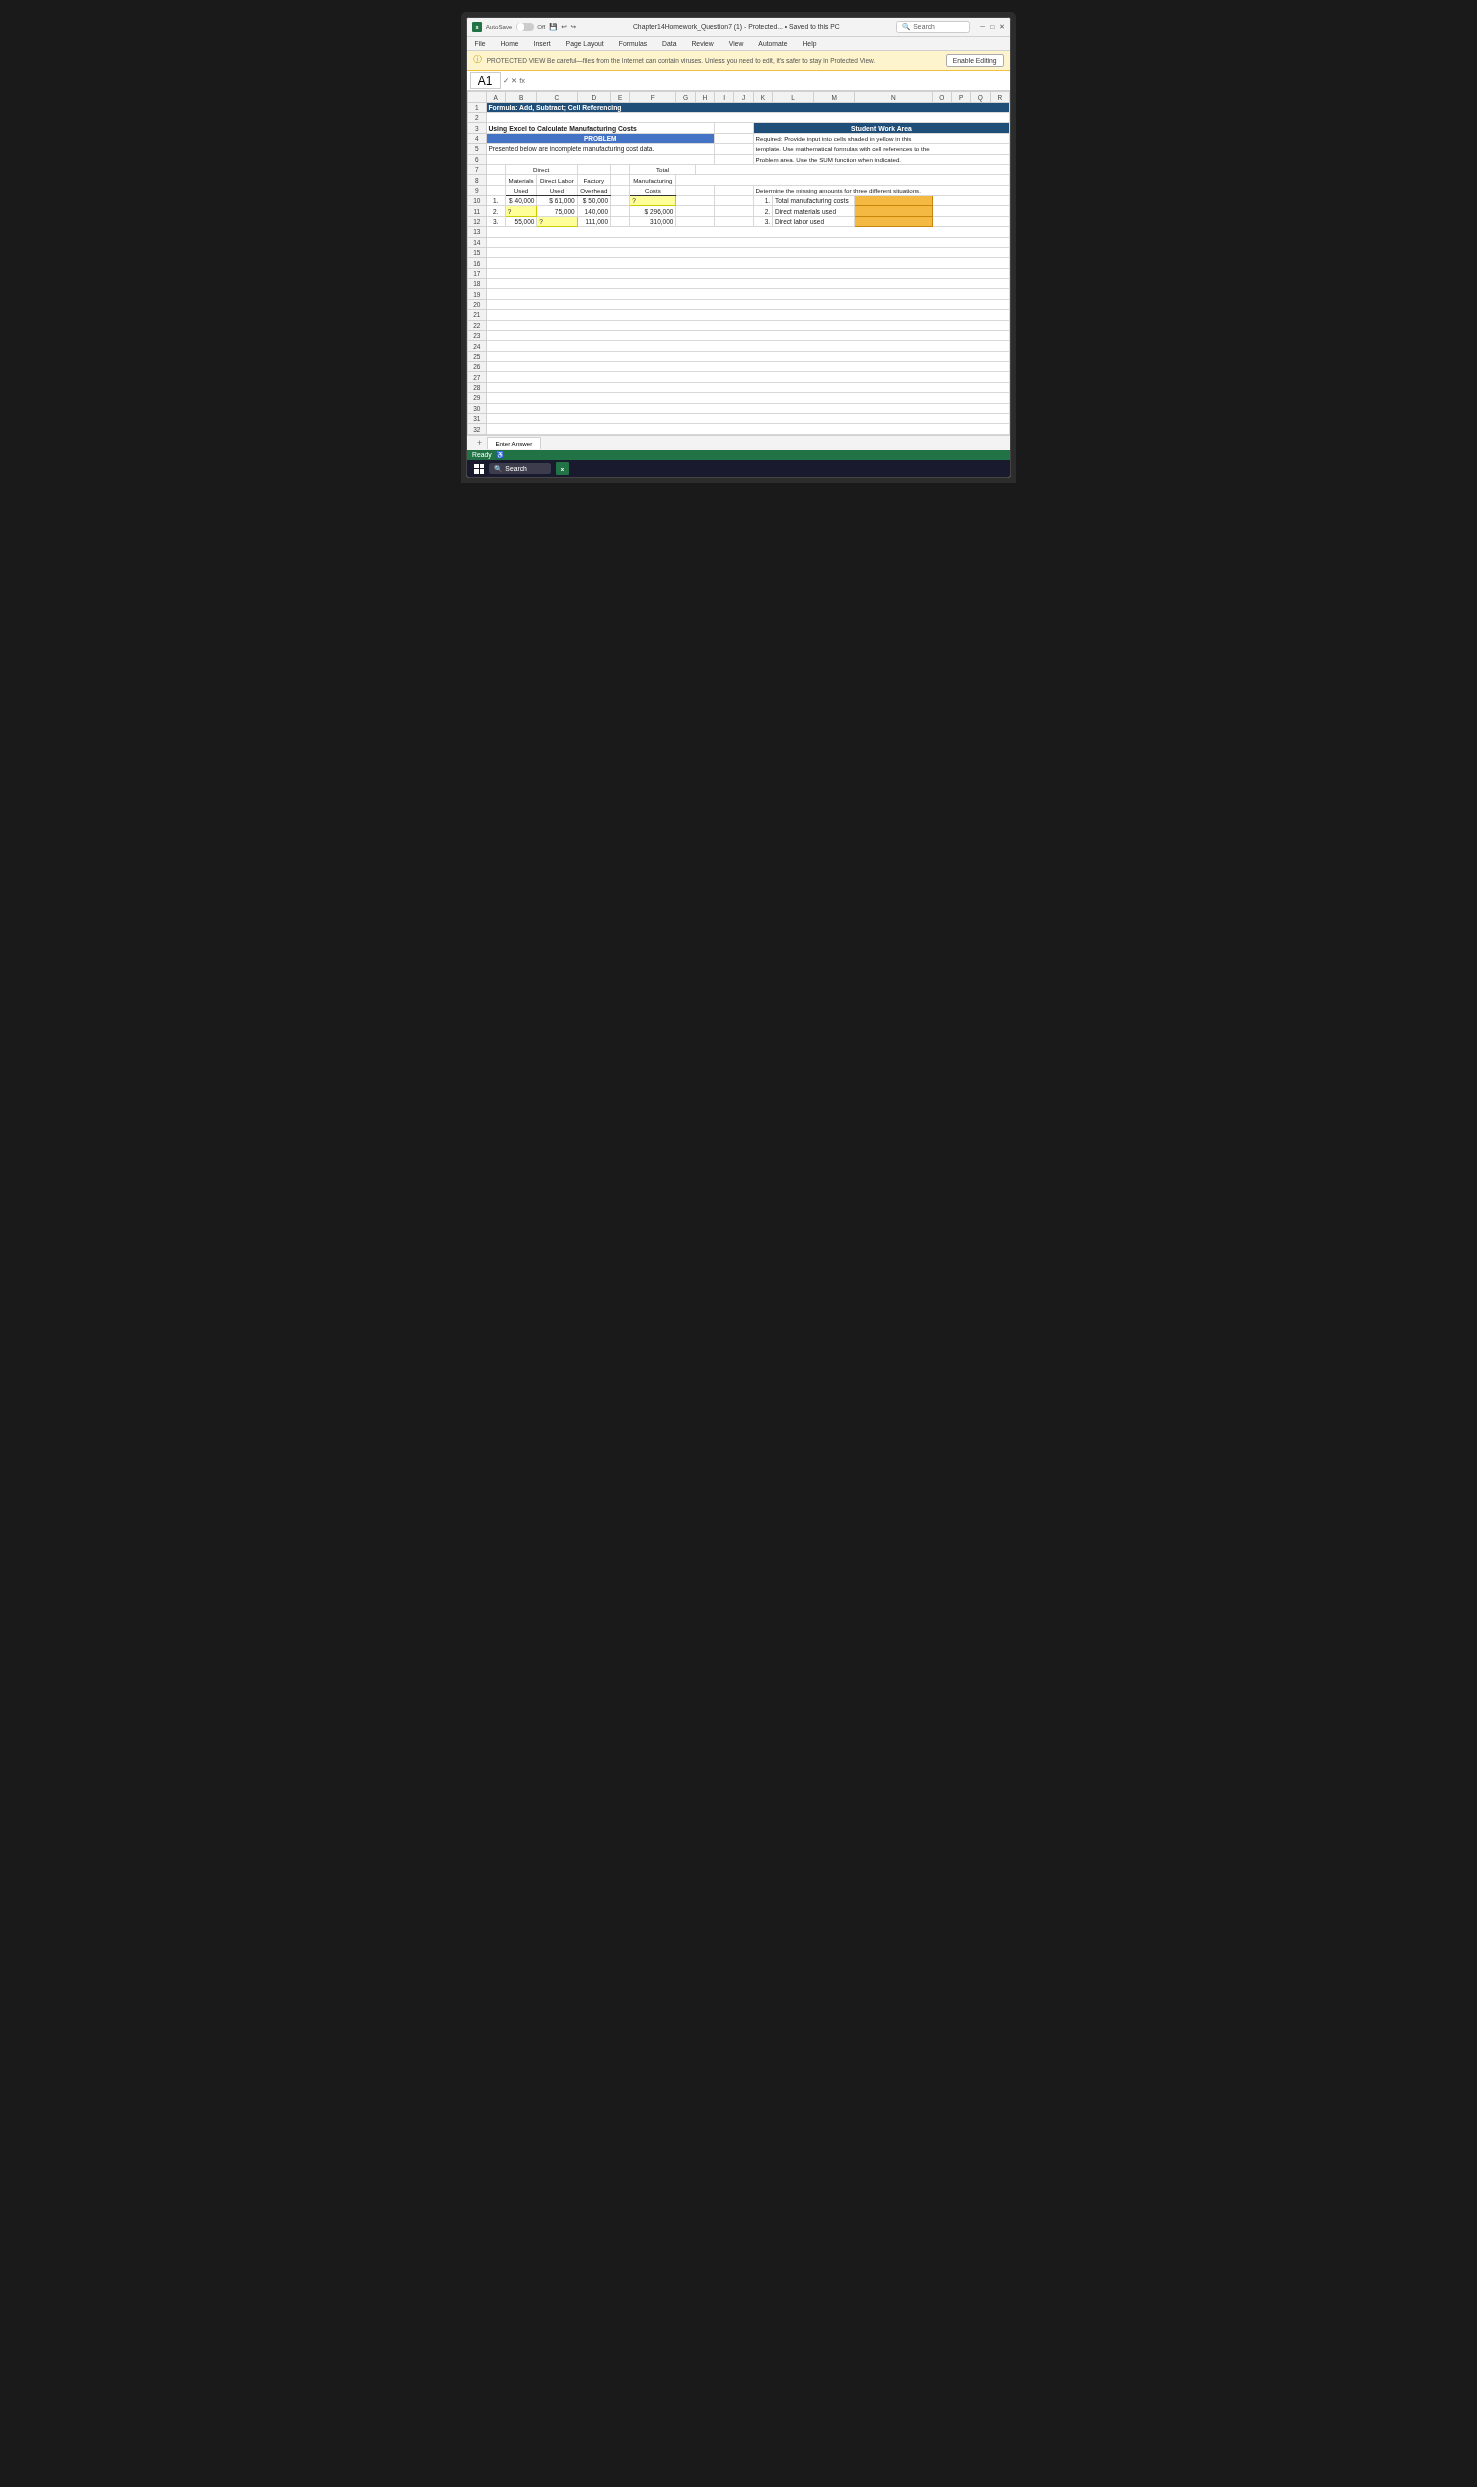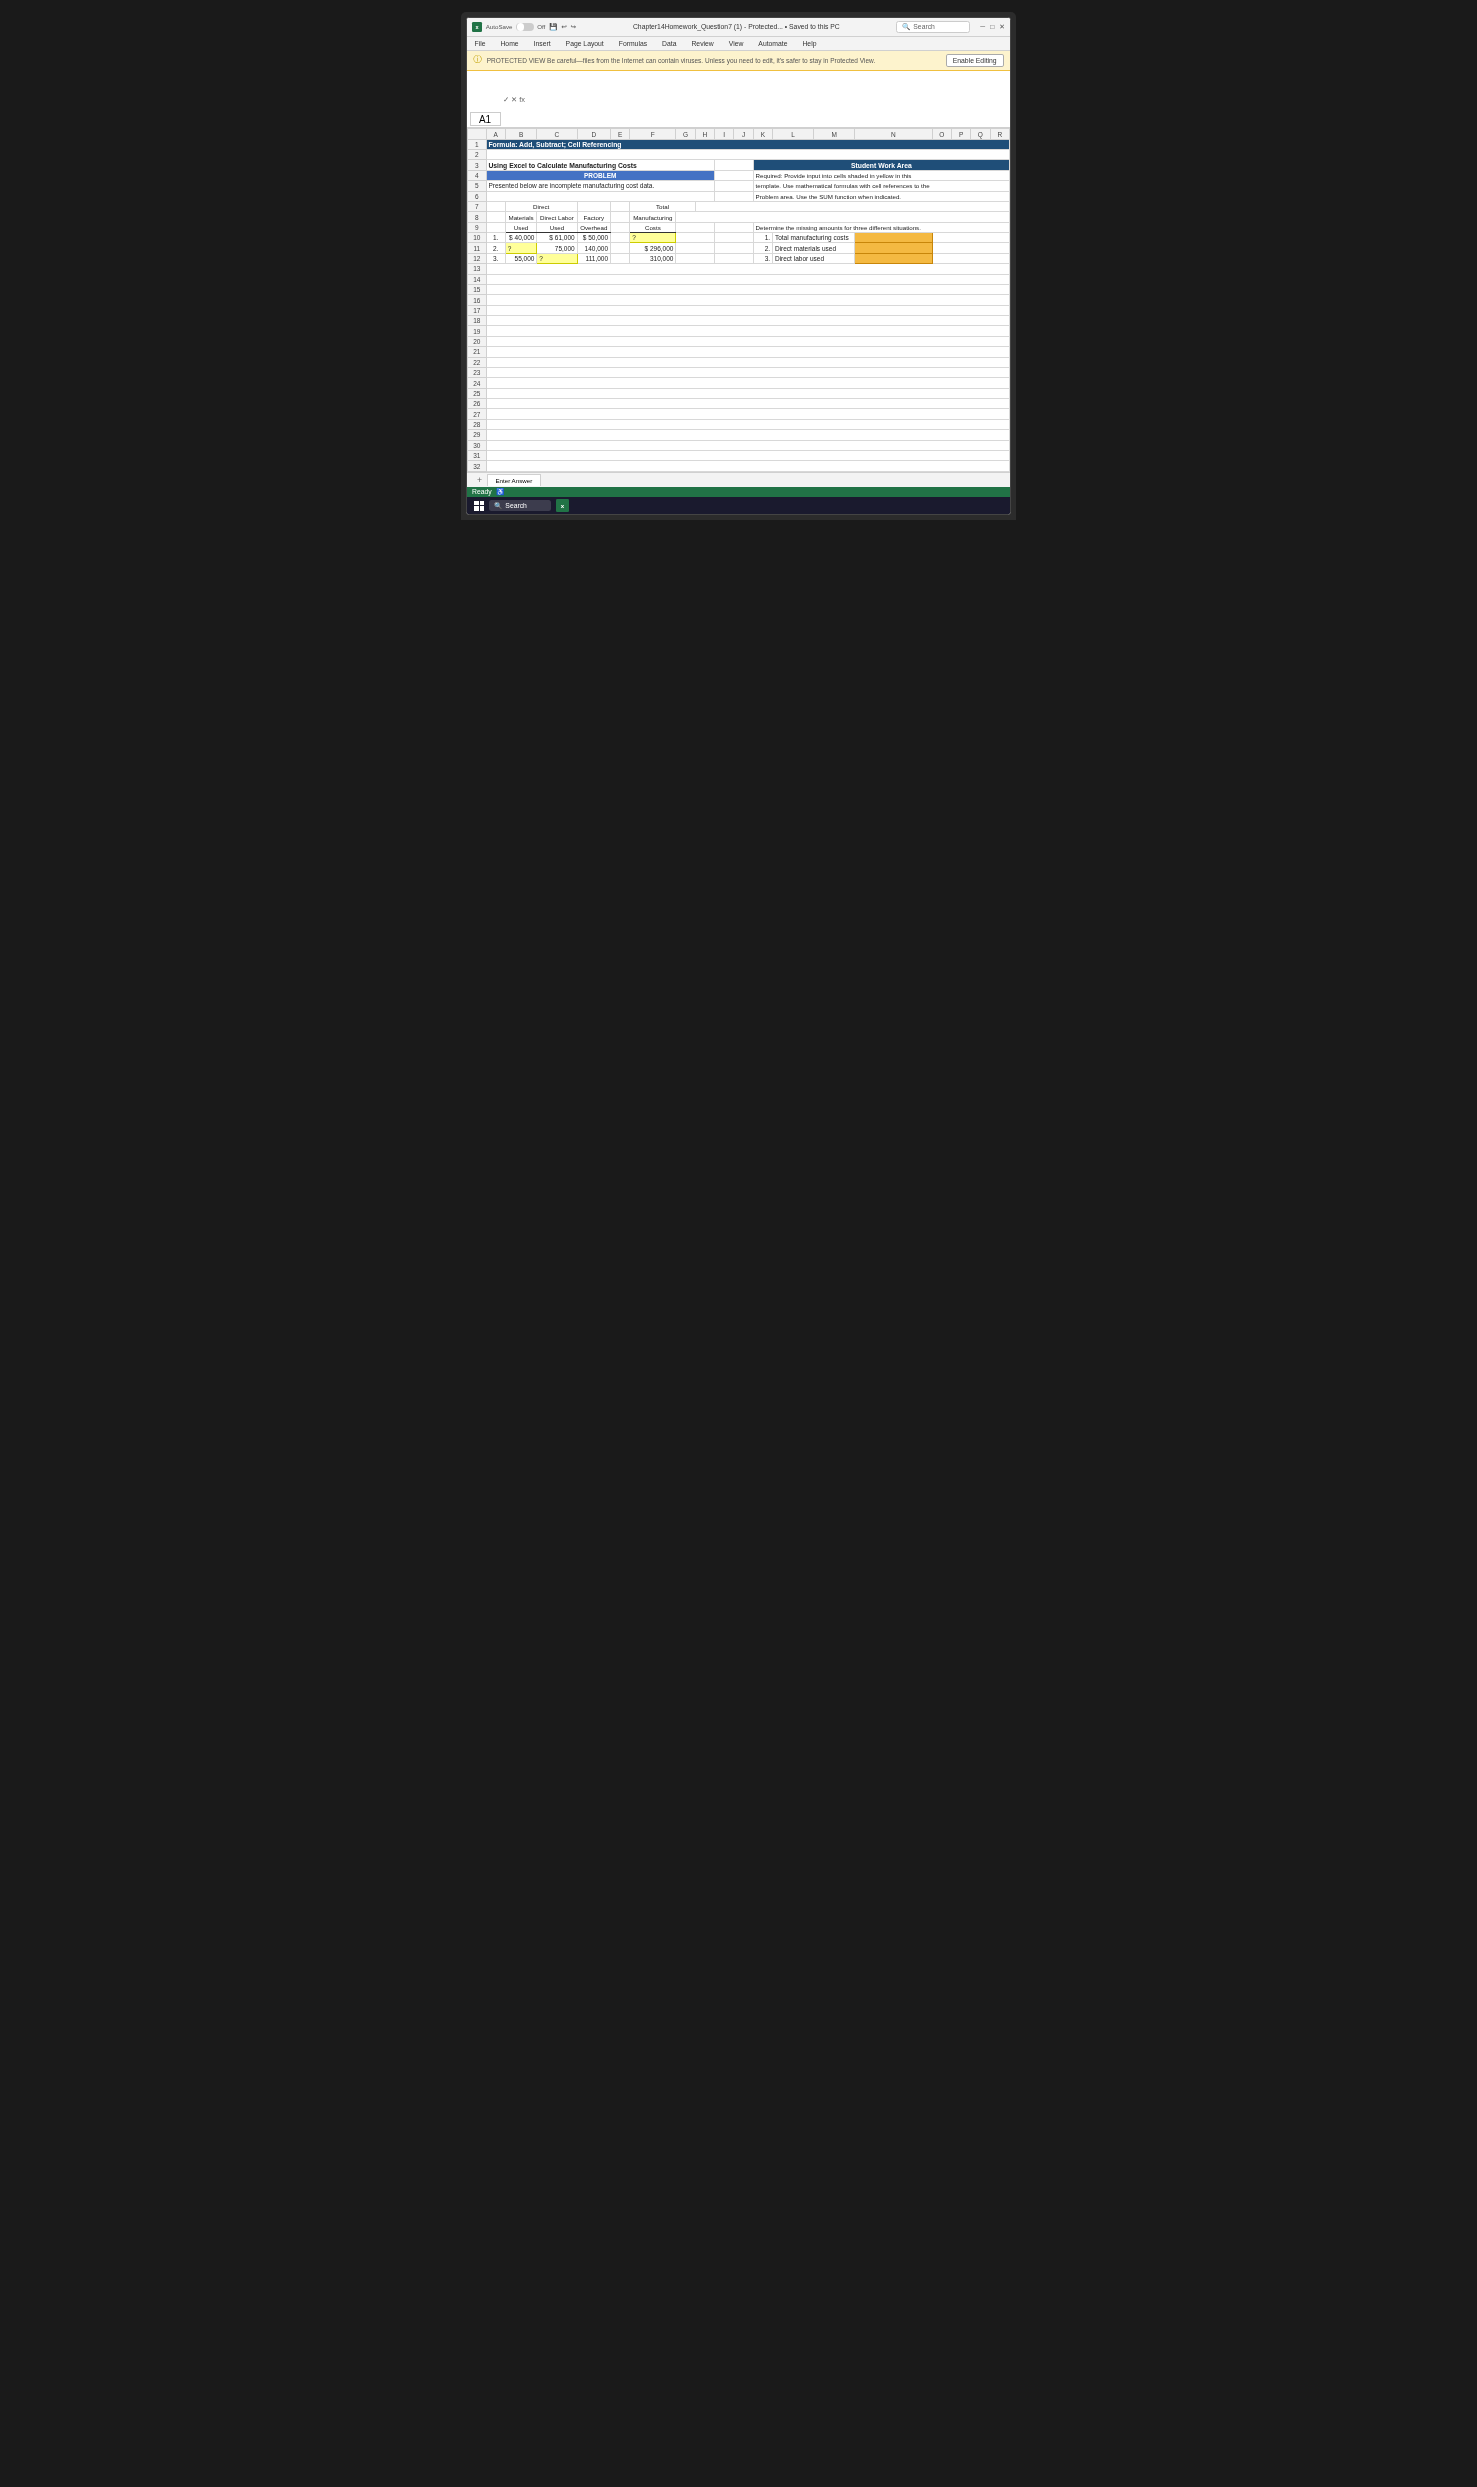--- a/index.html
+++ b/index.html
@@ -164,22 +164,21 @@
       gap: 2.5px;
       background: #fff;
       font-size: 6.8px;
     }
 
     .cell-ref {
       width: 31px;
       border: 0.6px solid #ccc;
       padding: 0.6px 1.9px;
       text-align: center;
-      font-size: 10px;
-      margin-top: 40px;
+      font-size: 12px;
     }
 
     .formula-icons {
       display: flex;
       gap: 1.9px;
       color: #666;
       font-size: 7.4px;
     }
 
     .formula-input {

